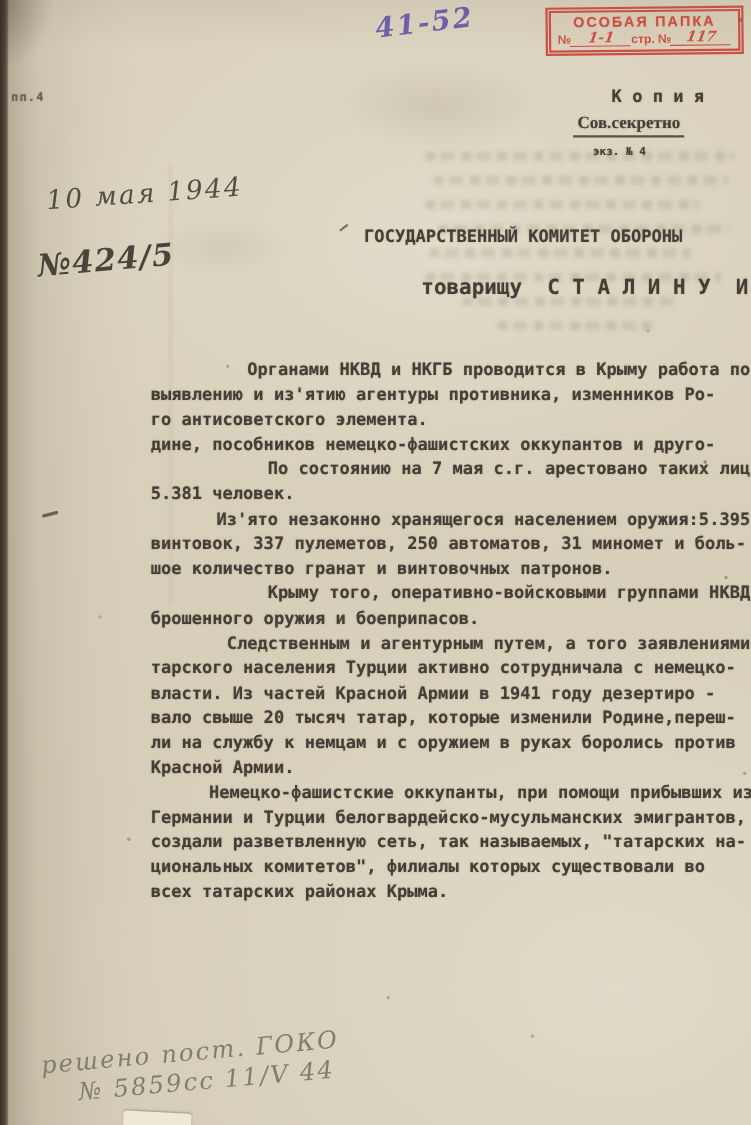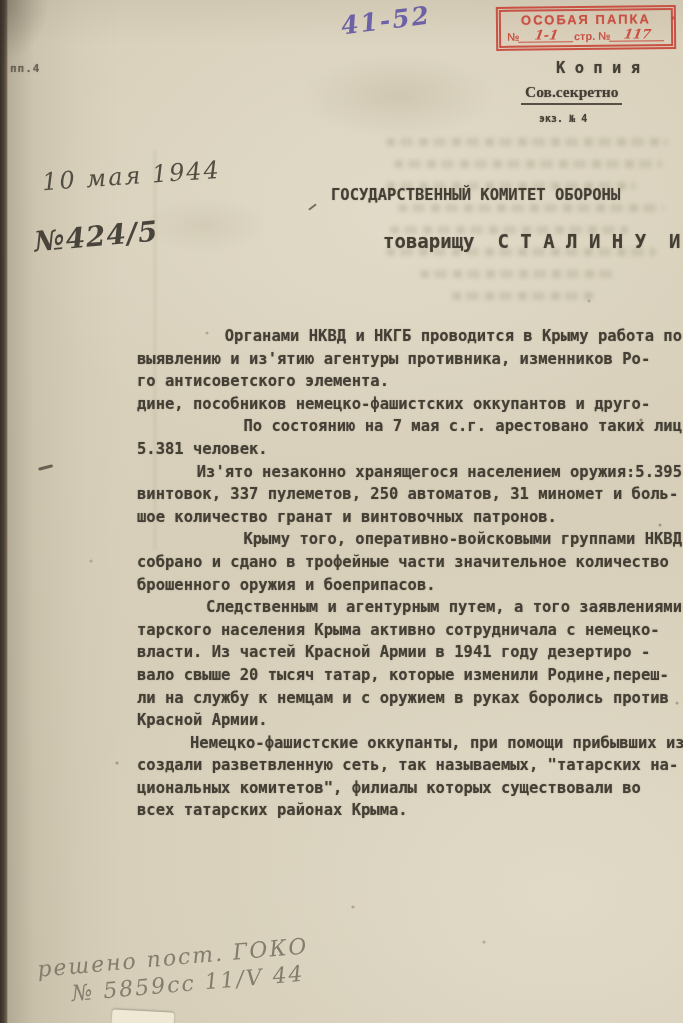--- a/index.html
+++ b/index.html
@@ -15,21 +15,21 @@
       linear-gradient(180deg, rgba(118,106,86,.10), rgba(118,106,86,0) 45px),
       linear-gradient(90deg, rgba(96,84,66,.34) 0%, rgba(140,128,104,.16) 5%, rgba(160,150,126,.06) 12%, rgba(160,150,126,0) 18%),
       linear-gradient(#dad2bd, #d4ccb6);
   }
   
   .doc::before{content:"";position:absolute;left:0;top:0;bottom:0;width:8px;
       background:linear-gradient(90deg,#372f26 0,#4b4136 45%,#6d5f4e 80%,rgba(109,95,78,0) 100%);}
   .doc::after{content:"";position:absolute;left:0;top:0;width:70px;height:90px;
       background:radial-gradient(70px 90px at 0 0, rgba(55,47,38,.35), transparent 70%);}
 
-  .typed{color:rgba(62,56,47,.92);text-shadow:0 0 1.2px rgba(70,64,54,.55);font-weight:700;white-space:pre;}
+  .typed{color:rgba(62,56,47,.92);text-shadow:0 0 1.2px rgba(70,64,54,.55);font-weight:700;white-space:pre;margin-top:20px;}
   .hw{font-family:"DejaVu Serif", serif;font-style:italic;}
 
   .corner-mark{position:absolute;left:10px;top:62px;font-size:11px;color:rgba(95,87,74,.75);
       letter-spacing:1px;font-weight:700;}
 
   .folio{position:absolute;left:341px;top:6px;font-size:25px;font-weight:700;
       color:#5a4fa3;transform:rotate(-7deg);letter-spacing:2px;opacity:.85;}
 
   .stamp{position:absolute;left:496px;top:6px;width:180px;border:5px double #c8473a;
       padding:1px 6px 3px 6px;box-sizing:border-box;transform:rotate(-.6deg);opacity:.92;
@@ -156,29 +156,29 @@
       <div class="line indent">Органами НКВД и НКГБ проводится в Крыму работа по</div>
       <div class="line">выявлению и из'ятию агентуры противника, изменников Ро-</div>
       <div class="line">го антисоветского элемента.</div>
       <div class="line">дине, пособников немецко-фашистских оккупантов и друго-</div>
       <div class="line indent">По состоянию на 7 мая с.г. арестовано таких лиц</div>
       <div class="line">5.381 человек.</div>
       <div class="line indent">Из'ято незаконно хранящегося населением оружия:5.395</div>
       <div class="line">винтовок, 337 пулеметов, 250 автоматов, 31 миномет и боль-</div>
       <div class="line">шое количество гранат и винтовочных патронов.</div>
       <div class="line indent">Крыму того, оперативно-войсковыми группами НКВД</div>
-      <div class="line">собрано и сдано в трофейные части значительное количество</div>
       <div class="line">брошенного оружия и боеприпасов.</div>
       <div class="line indent">Следственным и агентурным путем, а того заявлениями</div>
-      <div class="line">тарского населения Крыма активно сотрудничала с немецко-</div>
+      <div class="line">тарского населения Турции активно сотрудничала с немецко-</div>
       <div class="line">власти. Из частей Красной Армии в 1941 году дезертиро -</div>
       <div class="line">вало свыше 20 тысяч татар, которые изменили Родине,переш-</div>
       <div class="line">ли на службу к немцам и с оружием в руках боролись против</div>
       <div class="line">Красной Армии.</div>
       <div class="line indent">Немецко-фашистские оккупанты, при помощи прибывших из</div>
+      <div class="line">Германии и Турции белогвардейско-мусульманских эмигрантов,</div>
       <div class="line">создали разветвленную сеть, так называемых, "татарских на-</div>
       <div class="line">циональных комитетов", филиалы которых существовали во</div>
       <div class="line">всех татарских районах Крыма.</div>
     </div>
 
   <div class="pencil hw">
     <div class="pencil-line1">решено пост. ГОКО</div>
     <div class="pencil-line2">№ 5859сс 11/V 44</div>
   </div>
 

